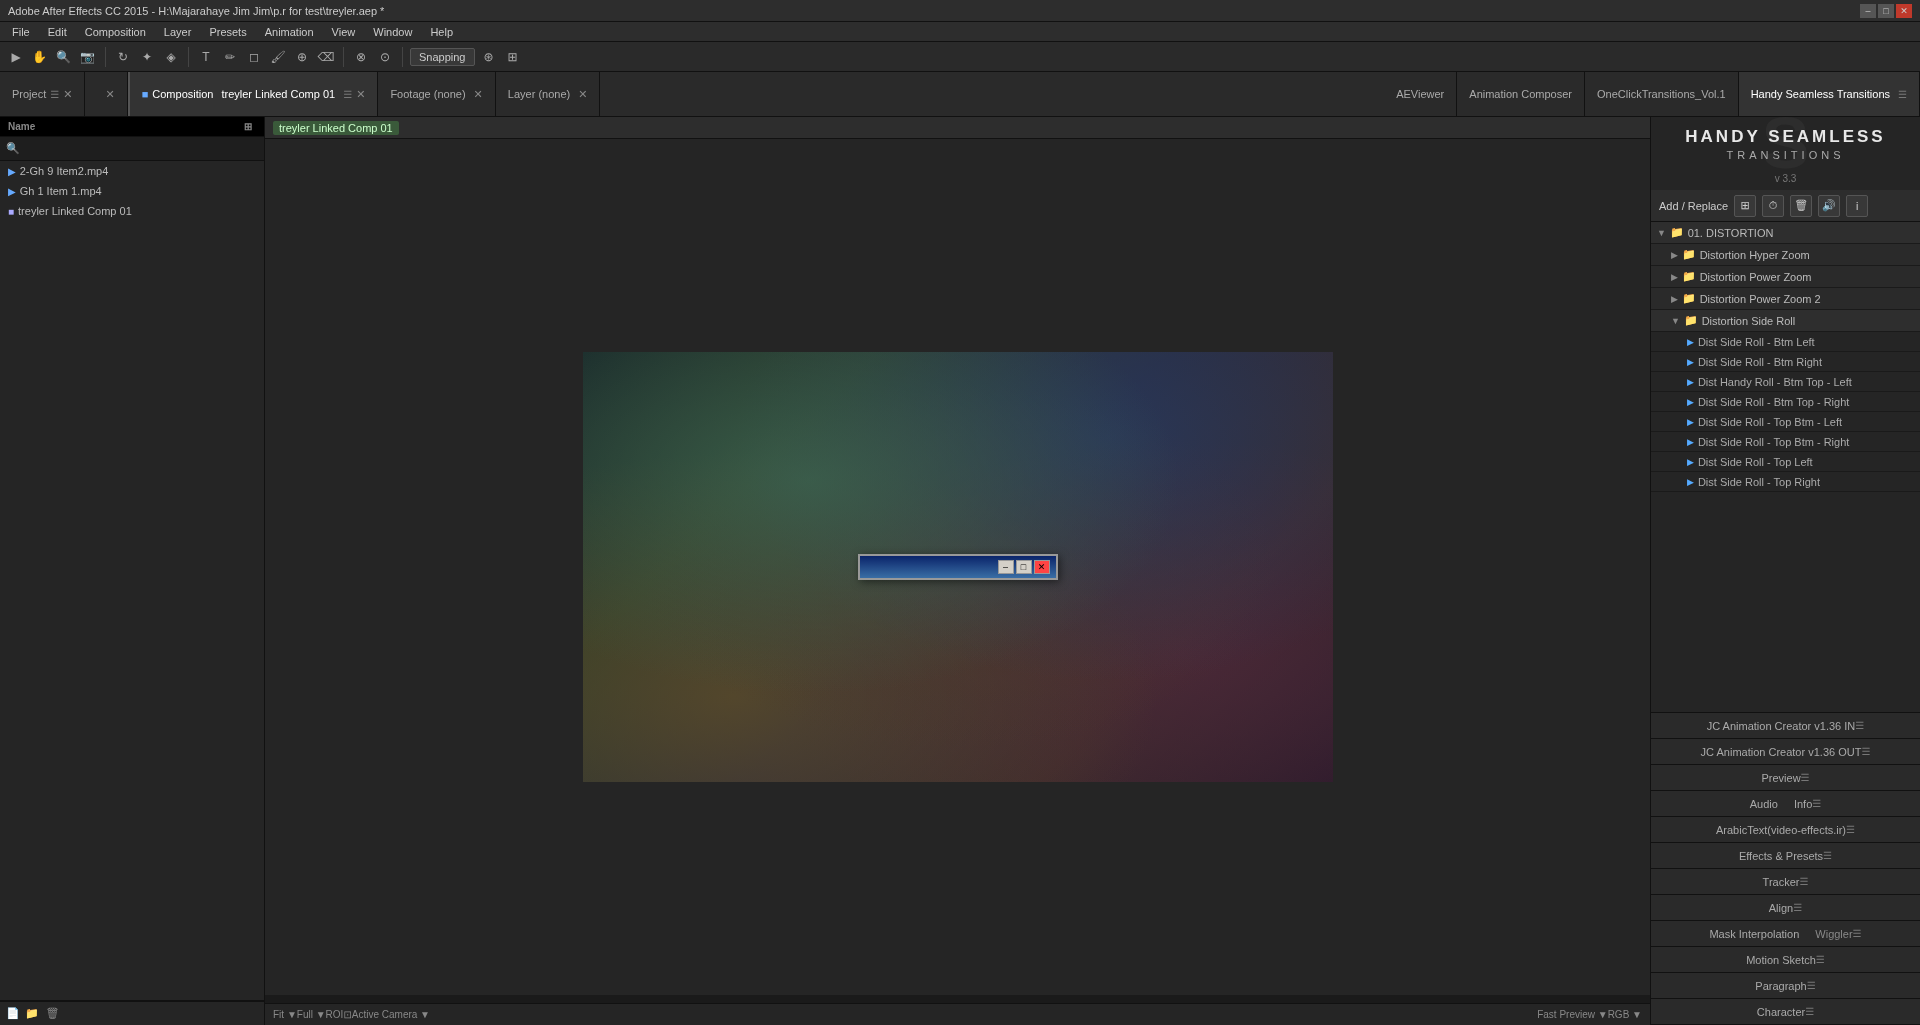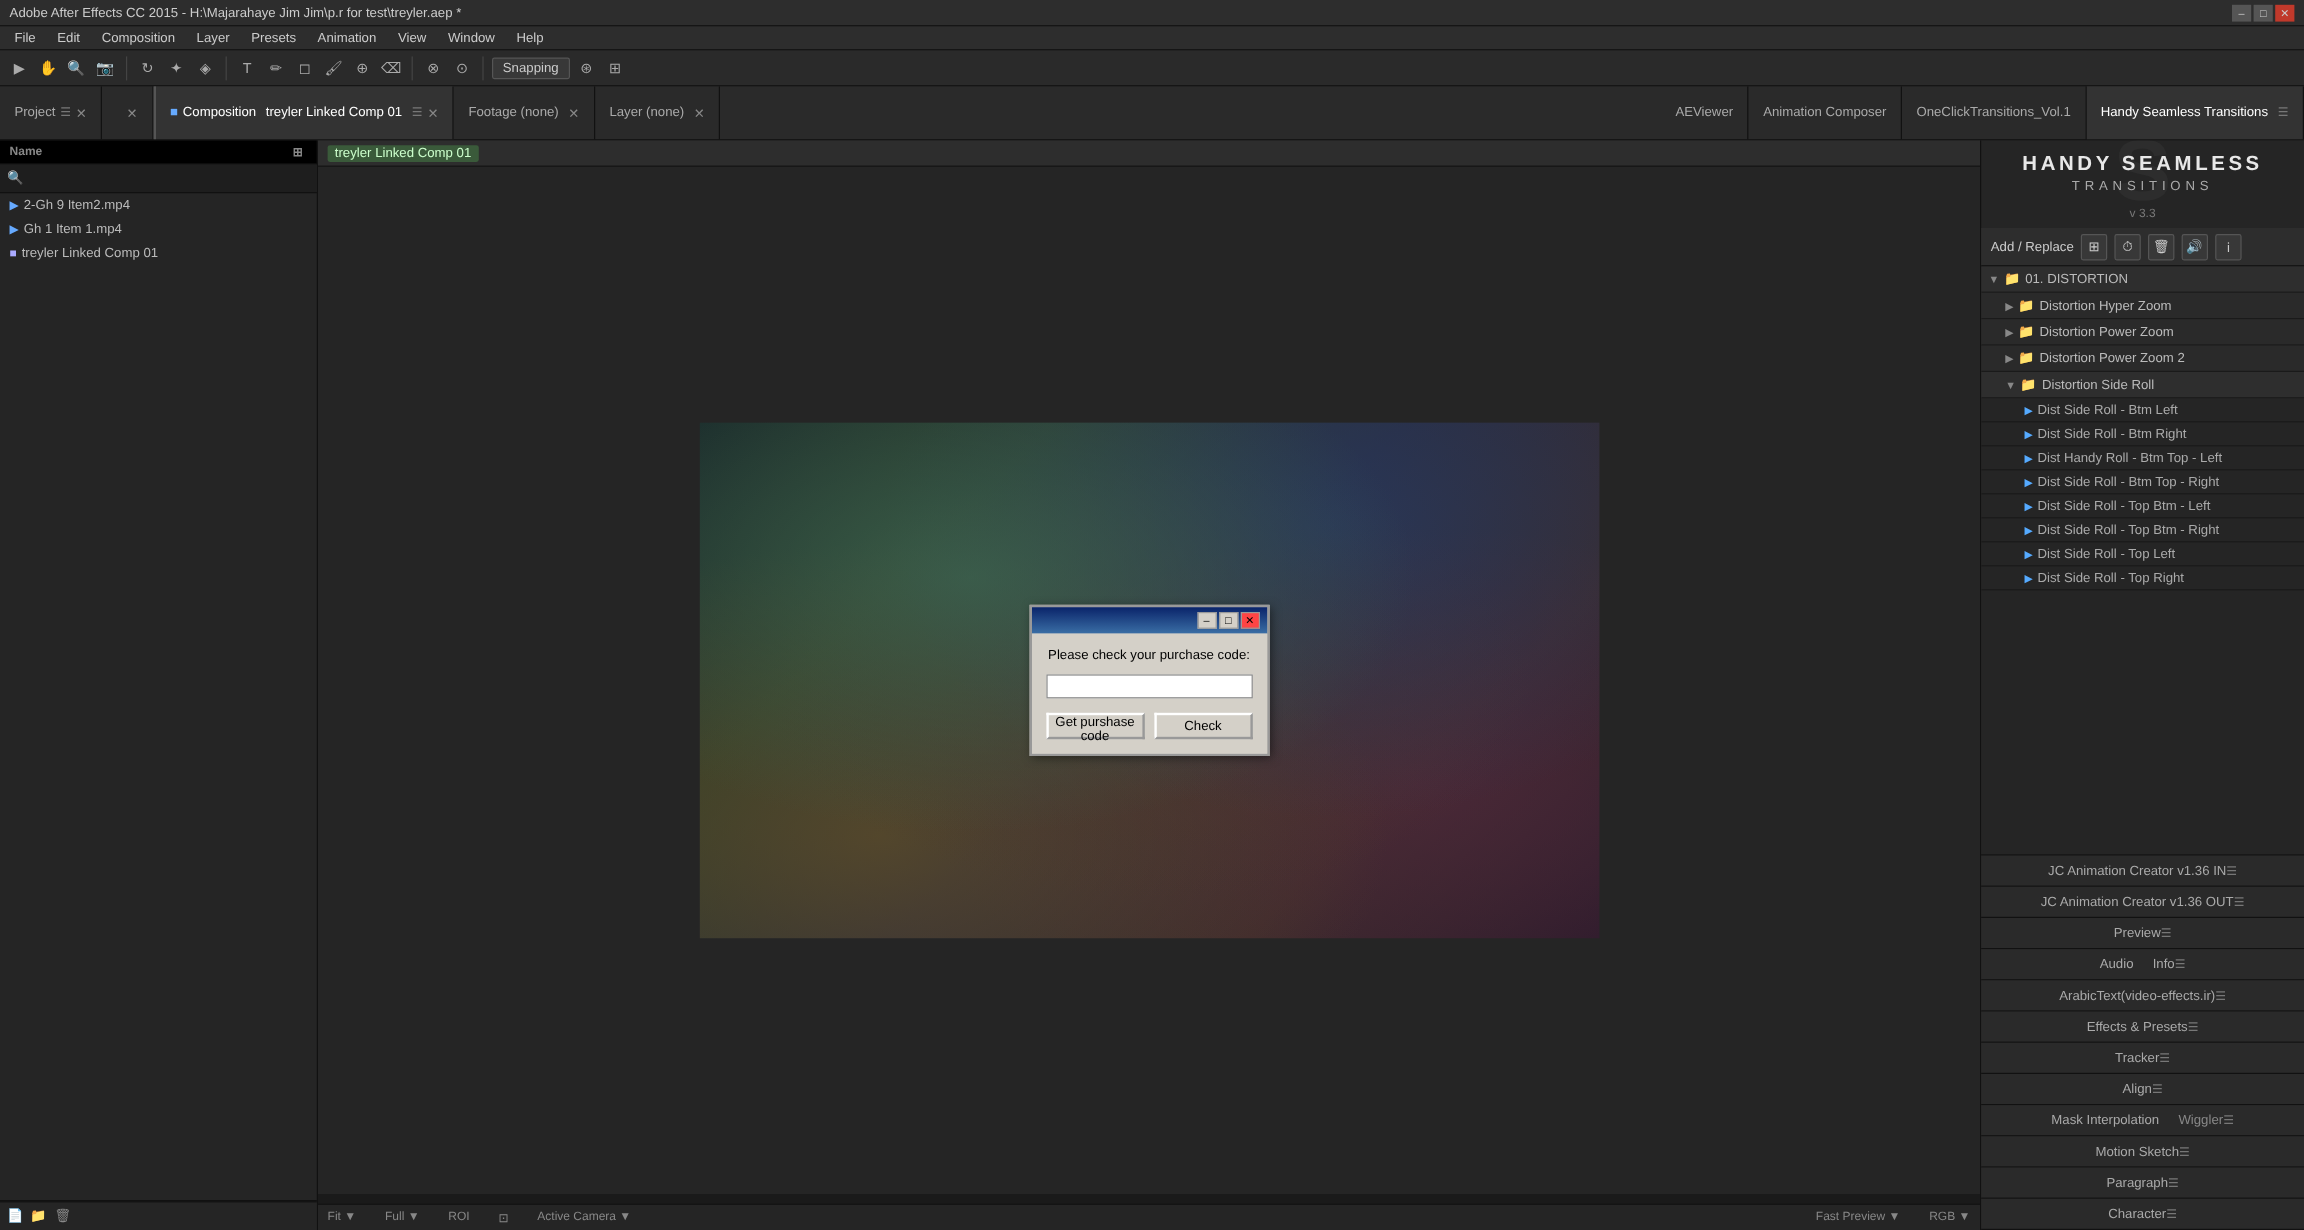--- a/index.html
+++ b/index.html
@@ -236,21 +236,21 @@
     }
 
     
     #bottom-bar {
       height: 22px;
       background: #252525;
       border-top: 1px solid #111;
       display: flex;
       align-items: center;
       padding: 0 8px;
-      gap: 24px;
+      gap: 0;
     }
     .bottom-btn {
       font-size: 10px;
       color: #888;
       cursor: pointer;
     }
 
     
     #right-panel {
       width: 270px;
@@ -615,28 +615,20 @@
       <div id="dialog-overlay">
         <div id="dialog">
           <div id="dialog-titlebar">
             <span></span>
             <div class="dialog-win-btns">
               <button class="dialog-win-btn">–</button>
               <button class="dialog-win-btn">□</button>
               <button class="dialog-win-btn close">✕</button>
             </div>
           </div>
-          <div id="dialog-body">
-            <p>Please check your purchase code:</p>
-            <input type="text" class="dialog-input" placeholder="" style="">
-            <div class="dialog-buttons">
-              <button class="dialog-btn">Get purshase code</button>
-              <button class="dialog-btn">Check</button>
-            </div>
-          </div>
         </div>
       </div>
     </div>
 
     <div class="viewer-bottom-strip"></div>
     <div id="bottom-bar">
       <span class="bottom-btn">Fit ▼</span>
       <span class="bottom-btn">Full ▼</span>
       <span class="bottom-btn">ROI</span>
       <span class="bottom-btn">⊡</span>

